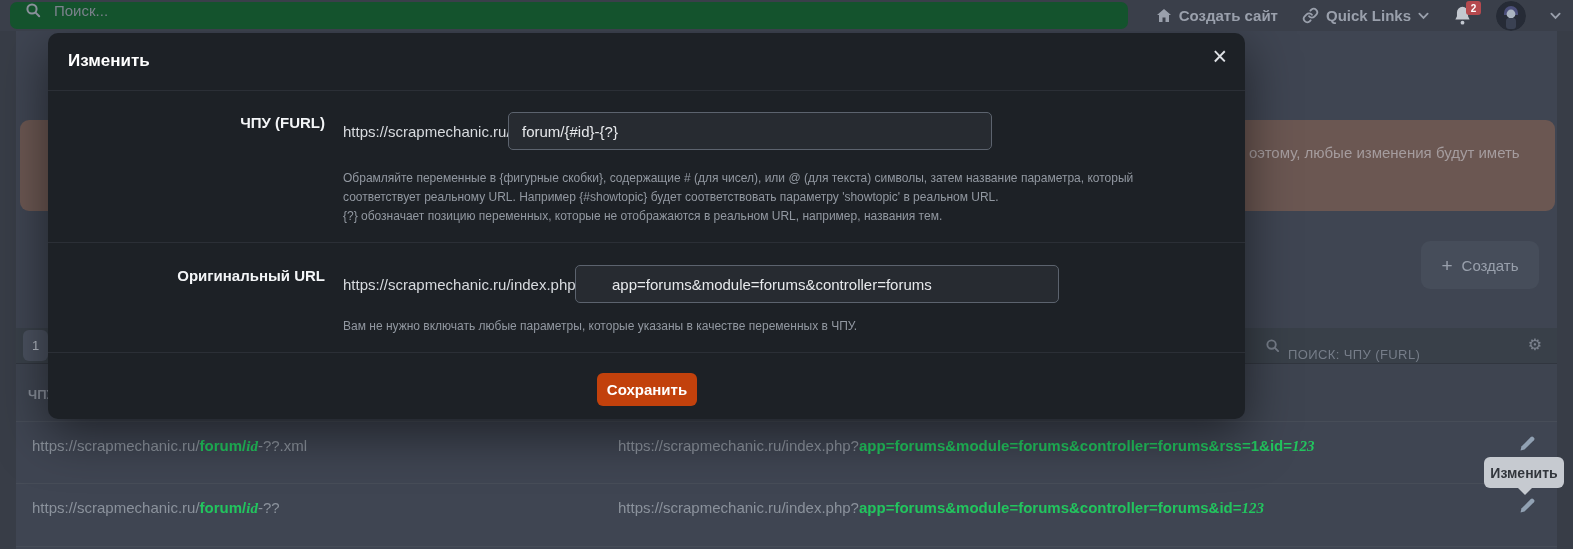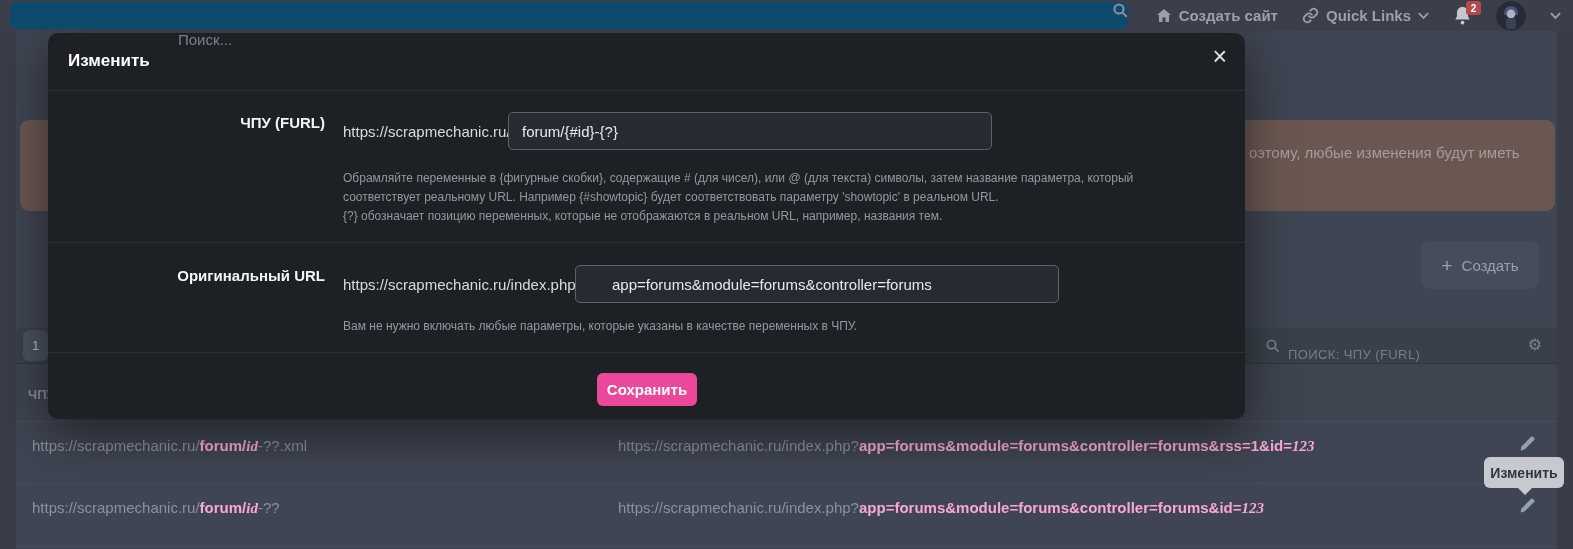--- a/index.html
+++ b/index.html
@@ -32,34 +32,34 @@
 
   .col-header-row { position:absolute; left:16px; top:364px; width:1541px; height:57px; background:#3e4450; }
   .col-header-text { position:absolute; left:12px; top:23px; font-size:13px; font-weight:bold; color:#868c97; }
 
   .t-row { position:absolute; left:16px; width:1541px; height:63px; border-bottom:1px solid #474d58; }
   .t-row.first { top:421px; border-top:1px solid #474d58; }
   .t-row.second { top:484px; }
   .cell { position:absolute; top:15px; font-size:15px; color:#8b929c; white-space:nowrap; }
   .cell.furl { left:16px; }
   .cell.real { left:602px; }
-  .cell b { font-weight:bold; color:#f9a8d4; }
+  .cell b { font-weight:bold; color:#22c55e; }
   .cell b.it { font-style:italic;font-family:Liberation Serif, serif; }
   .pencil-btn { position:absolute; right:20px; top:12px; cursor:pointer; }
 
   .tooltip { position:absolute; left:1484px; top:457px; width:80px; height:31px; background:#c6cad0;
              border-radius:6px; color:#32363c; font-weight:bold; font-size:14px;
              display:flex; align-items:center; justify-content:center; }
   .tooltip::after { content:""; position:absolute; left:34px; top:100%;
                     border:7px solid transparent; border-top-color:#c6cad0; }
 
   
   .topbar { position:absolute; left:0; top:0; width:1573px; height:31px; background:#3a3f4a; z-index:40; }
-  .topbar-search { position:absolute; left:10px; top:2px; width:1118px; height:27px; background:#0c4a6e;
-                   border-radius:7px; display:flex; align-items:flex-end; padding-left:15px; gap:13px;flex-direction:column; }
+  .topbar-search { position:absolute; left:10px; top:2px; width:1118px; height:27px; background:#14532d;
+                   border-radius:7px; display:flex; align-items:flex-start; padding-left:15px; gap:13px; }
   .topbar-search input { background:transparent; border:none; outline:none; color:#c9cdd4; font-size:15px; width:950px; }
   .topbar-search input::placeholder { color:#7b818c; }
   .topbar-right { position:absolute; right:12px; top:0; height:31px; display:flex; align-items:center; gap:24px; }
   .tb-item { display:flex; align-items:center; gap:7px; color:#9aa0ac; font-size:15px; font-weight:600; cursor:pointer; }
   .bell-wrap { position:relative; cursor:pointer; }
   .badge { position:absolute; right:-9px; top:-4px; min-width:15px; height:14px; background:#b5494e;
            border-radius:3px; color:#fff; font-size:10px; font-weight:bold; display:flex;
            align-items:center; justify-content:center; padding:0 3px; }
   .avatar { width:30px; height:30px; border-radius:50%; overflow:hidden; cursor:pointer; }
 
@@ -67,21 +67,21 @@
   .modal { position:absolute; left:48px; top:33px; width:1197px; height:386px; background:#1d2126;
            border-radius:10px; box-shadow:0 15px 50px rgba(0,0,0,.5); z-index:30; }
   .modal-title { position:absolute; left:20px; top:18px; font-size:17px; font-weight:bold; color:#ffffff; }
   .modal-close { position:absolute; right:18px; top:11px; font-size:25px; color:#dfe2e6; cursor:pointer; line-height:1; }
   .m-sep { position:absolute; left:0; width:100%; height:1px; background:#2b2f36; }
   .f-label { position:absolute; left:0; width:277px; text-align:right; font-size:15px; font-weight:bold; color:#f3f5f7; }
   .f-prefix { position:absolute; left:295px; font-size:15px; color:#d8dbdf; white-space:nowrap; }
   .f-input { position:absolute; height:38px; background:#272b31; border:1px solid #5c636e; border-radius:5px;
              color:#e7e9ec; font-size:15px; padding:0 13px; font-family:"Liberation Sans", sans-serif; outline:none; }
   .f-desc { position:absolute; left:295px; font-size:12px; color:#9298a1; line-height:19px; max-width:835px; }
-  .save-btn { position:absolute; left:549px; top:340px; width:100px; height:33px; background:#ec4899;
+  .save-btn { position:absolute; left:549px; top:340px; width:100px; height:33px; background:#c2410c;
               border:none; border-radius:6px; color:#ffffff; font-weight:bold; font-size:15px; cursor:pointer;
               font-family:"Liberation Sans", sans-serif; }
 
   svg { display:block; }
 </style>
 </head>
 <body>
 
 <div id="screen">
 

